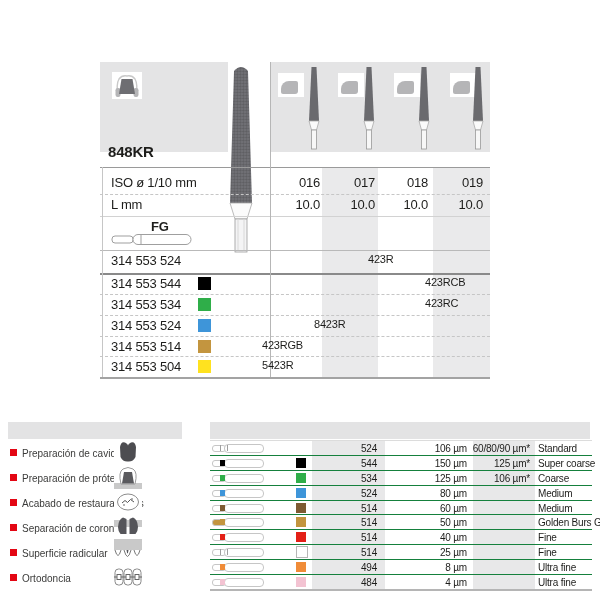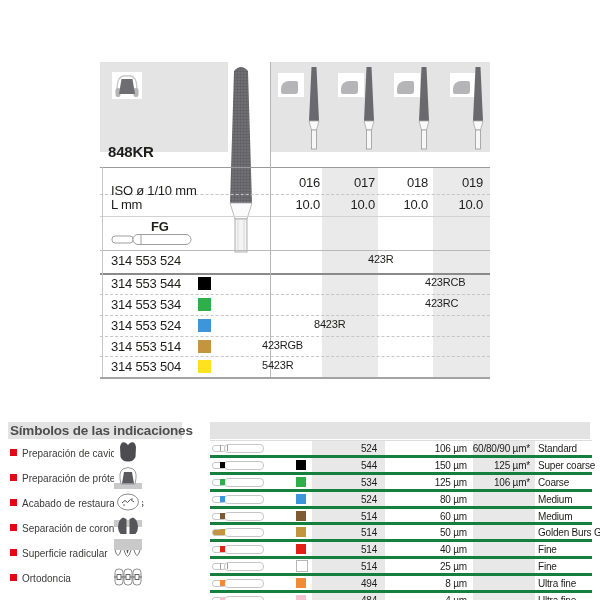--- a/index.html
+++ b/index.html
@@ -32,21 +32,21 @@
   .titleband{position:absolute;height:17px;background:#e3e3e4;}
   .sectitle{position:absolute;font-size:13.5px;font-weight:bold;color:#4e4e4d;letter-spacing:-0.2px;white-space:nowrap;}
   #symlist{position:absolute;left:8px;top:440px;width:180px;}
   .symitem{position:relative;height:25px;}
   .symbullet{position:absolute;left:2px;top:9px;width:7px;height:7px;background:#e30613;}
   .symlabel{position:absolute;left:14px;top:50%;transform:translateY(-50%);font-size:10px;color:#3b3b3a;white-space:nowrap;}
   .symicon{position:absolute;left:106px;top:-1px;width:28px;height:26px;}
   
   #grows{position:absolute;left:210px;top:440px;width:382px;border-top:1px solid #dcdcdc;}
   .gband{position:absolute;top:0;bottom:0;background:#e8e8e9;z-index:0;}
-  .grow{position:relative;height:13.9px;border-bottom:3px solid #15803d;z-index:1;}
+  .grow{position:relative;height:13.9px;border-bottom:1px solid #15803d;z-index:1;}
   .grow:last-child{border-bottom:2px solid #b5b5b5;}
   .gcell{position:absolute;top:50%;transform:translateY(-50%);font-size:10px;letter-spacing:-0.2px;white-space:nowrap;}
   .gcode{left:107px;width:60px;text-align:right;}
   .ggrain{left:187px;width:70px;text-align:right;}
   .gextra{left:230px;width:90px;text-align:right;}
   .gname{left:328px;}
   .gsq{position:absolute;left:86px;top:50%;transform:translateY(-50%);width:10px;height:10px;}
   .gsq.outlined{border:1px solid #b7b7b7;background:#fff;}
   .rbur{position:absolute;left:2px;top:50%;transform:translateY(-50%);width:52px;height:10px;}
   .rb-head{position:absolute;left:0;top:2px;width:12px;height:5px;border:1px solid #c6c6c6;border-radius:3px;background:#fff;}
@@ -130,21 +130,21 @@
   <div class="hline" style="left:100px;top:250px;width:390px;"></div>
   <div class="hline dark" style="left:100px;top:273px;width:390px;"></div>
   <div class="hline dashed" style="left:100px;top:294px;width:390px;"></div>
   <div class="hline dashed" style="left:100px;top:315px;width:390px;"></div>
   <div class="hline dashed" style="left:100px;top:336px;width:390px;"></div>
   <div class="hline dashed" style="left:100px;top:356px;width:390px;"></div>
   <div class="hline mid" style="left:100px;top:377px;width:390px;"></div>
   <div class="vline" style="left:270px;top:62px;height:315px;"></div>
   <div class="vline lighter" style="left:102px;top:167px;height:210px;"></div>
 
-  <div class="lbl" style="left:111px;top:175px;margin-top:8px;">ISO ø 1/10 mm</div>
+  <div class="lbl" style="left:111px;top:175px;">ISO ø 1/10 mm</div>
   <div class="cell" style="left:270px;top:175px;">016</div>
   <div class="cell" style="left:325px;top:175px;">017</div>
   <div class="cell" style="left:378px;top:175px;">018</div>
   <div class="cell" style="left:433px;top:175px;">019</div>
 
   <div class="lbl" style="left:111px;top:197px;">L mm</div>
   <div class="cell" style="left:270px;top:197px;">10.0</div>
   <div class="cell" style="left:325px;top:197px;">10.0</div>
   <div class="cell" style="left:378px;top:197px;">10.0</div>
   <div class="cell" style="left:433px;top:197px;">10.0</div>
@@ -173,21 +173,20 @@
 
   <div class="vnum" style="left:111px;top:339px;">314 553 514</div>
   <div class="vsq" style="left: 198px; top: 340px; background-color: rgb(195, 149, 63);"></div>
   <div class="vcode" style="left:262px;top:339px;">423RGB</div>
 
   <div class="vnum" style="left:111px;top:359px;">314 553 504</div>
   <div class="vsq" style="left: 198px; top: 360px; background-color: rgb(255, 226, 31);"></div>
   <div class="vcode" style="left:262px;top:359px;">5423R</div>
 
   <div class="titleband" style="left:8px;top:422px;width:174px;"></div>
-  <div class="sectitle" style="left:10px;top:423px;">Símbolos de las indicaciones</div>
 
   <div id="symlist">
     <div class="symitem">
       <span class="symbullet"></span>
       <span class="symlabel">Preparación de cavidades</span>
       <span class="symicon">
         <svg width="28" height="26" viewBox="0 0 28 26">
           <rect width="28" height="26" fill="#fff"></rect>
           <path d="M6,8 Q7,2 11,3.5 Q14,5 14,6.5 Q14,5 17,3.5 Q21,2 22,8 L21.5,18 Q19,23 14,22.5 Q9,23 6.5,18 Z" fill="#4d4d51"></path>
         </svg>

